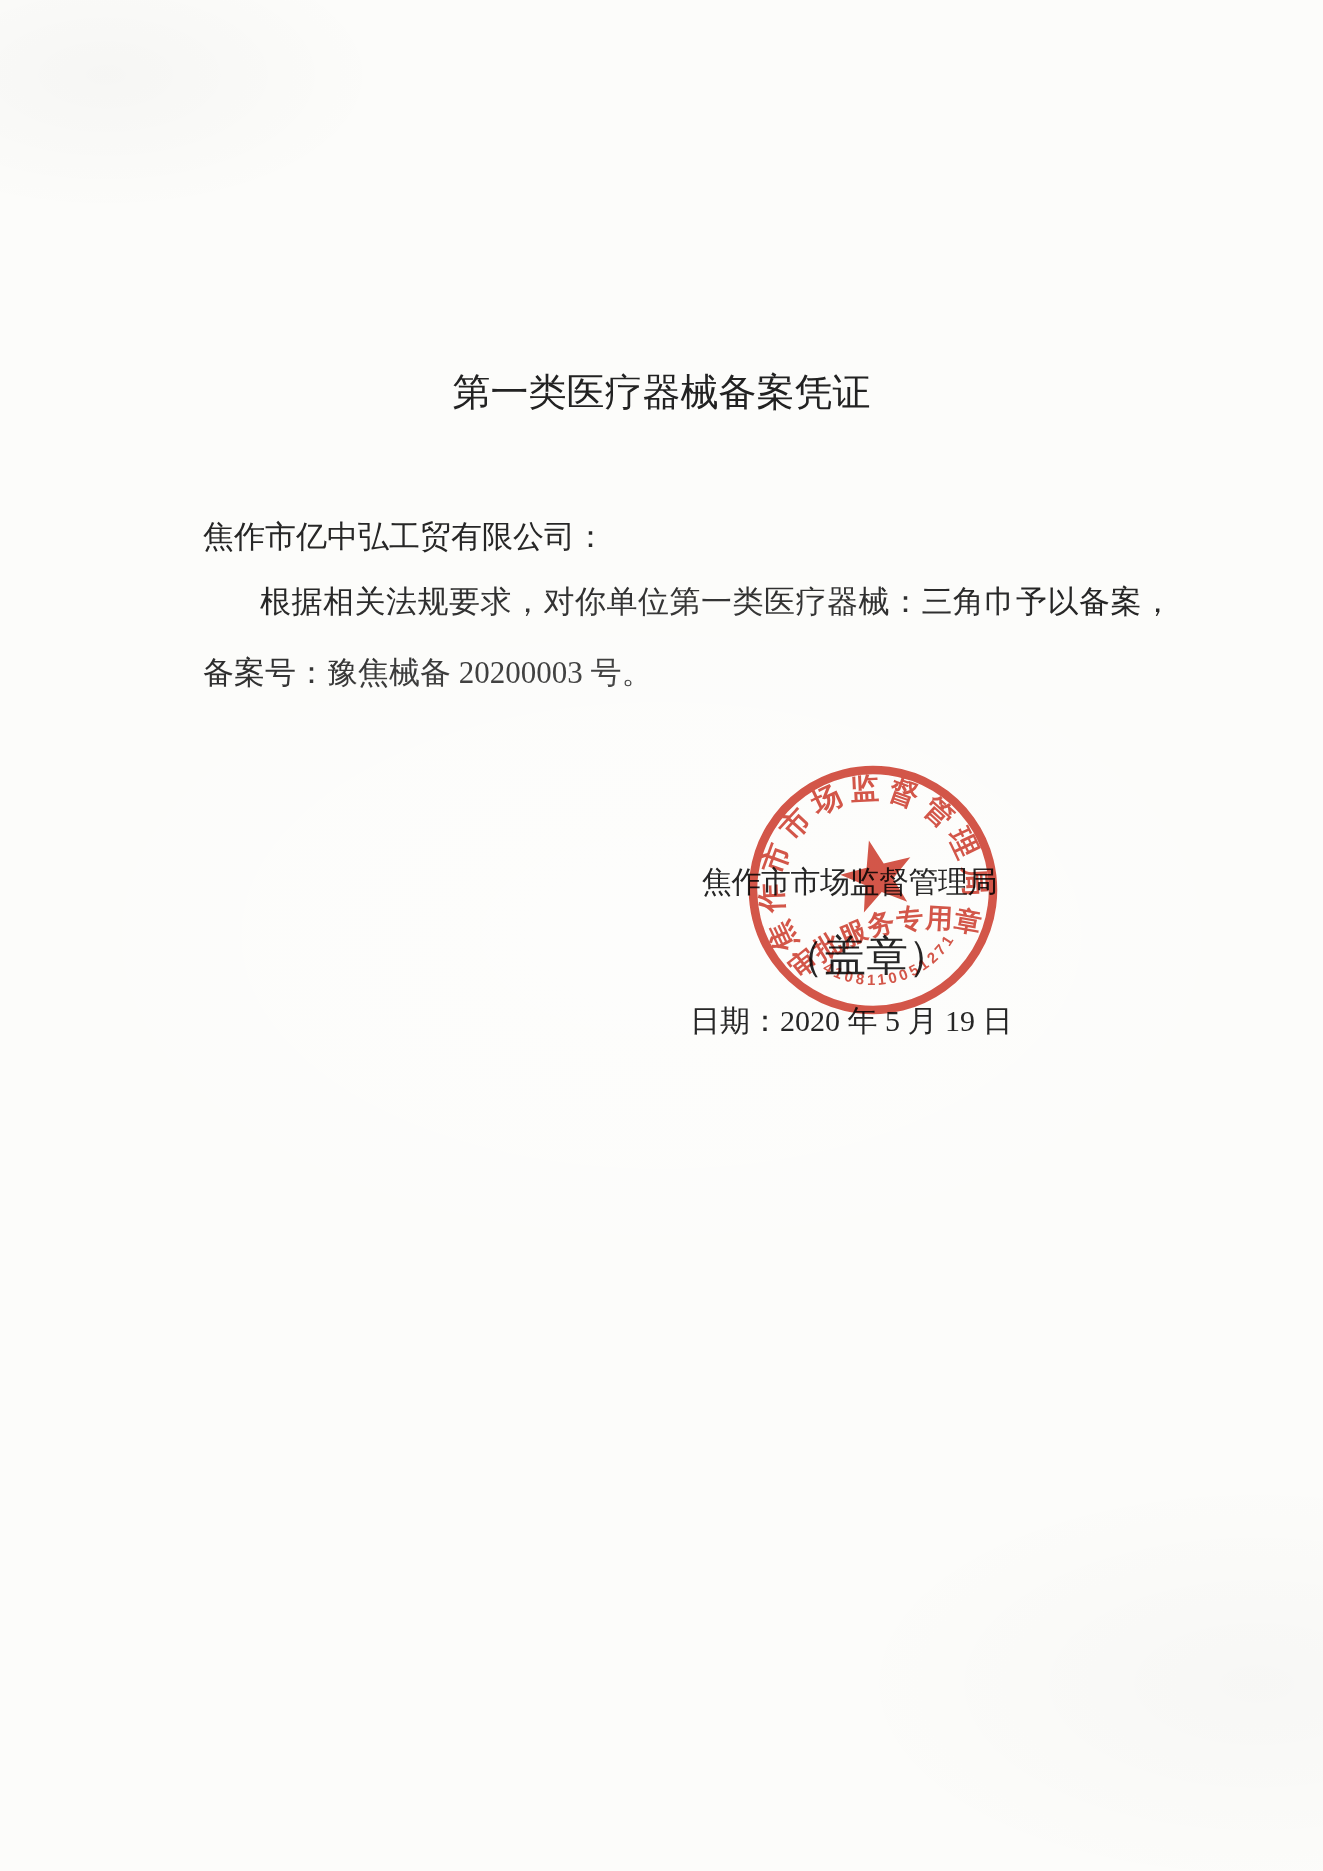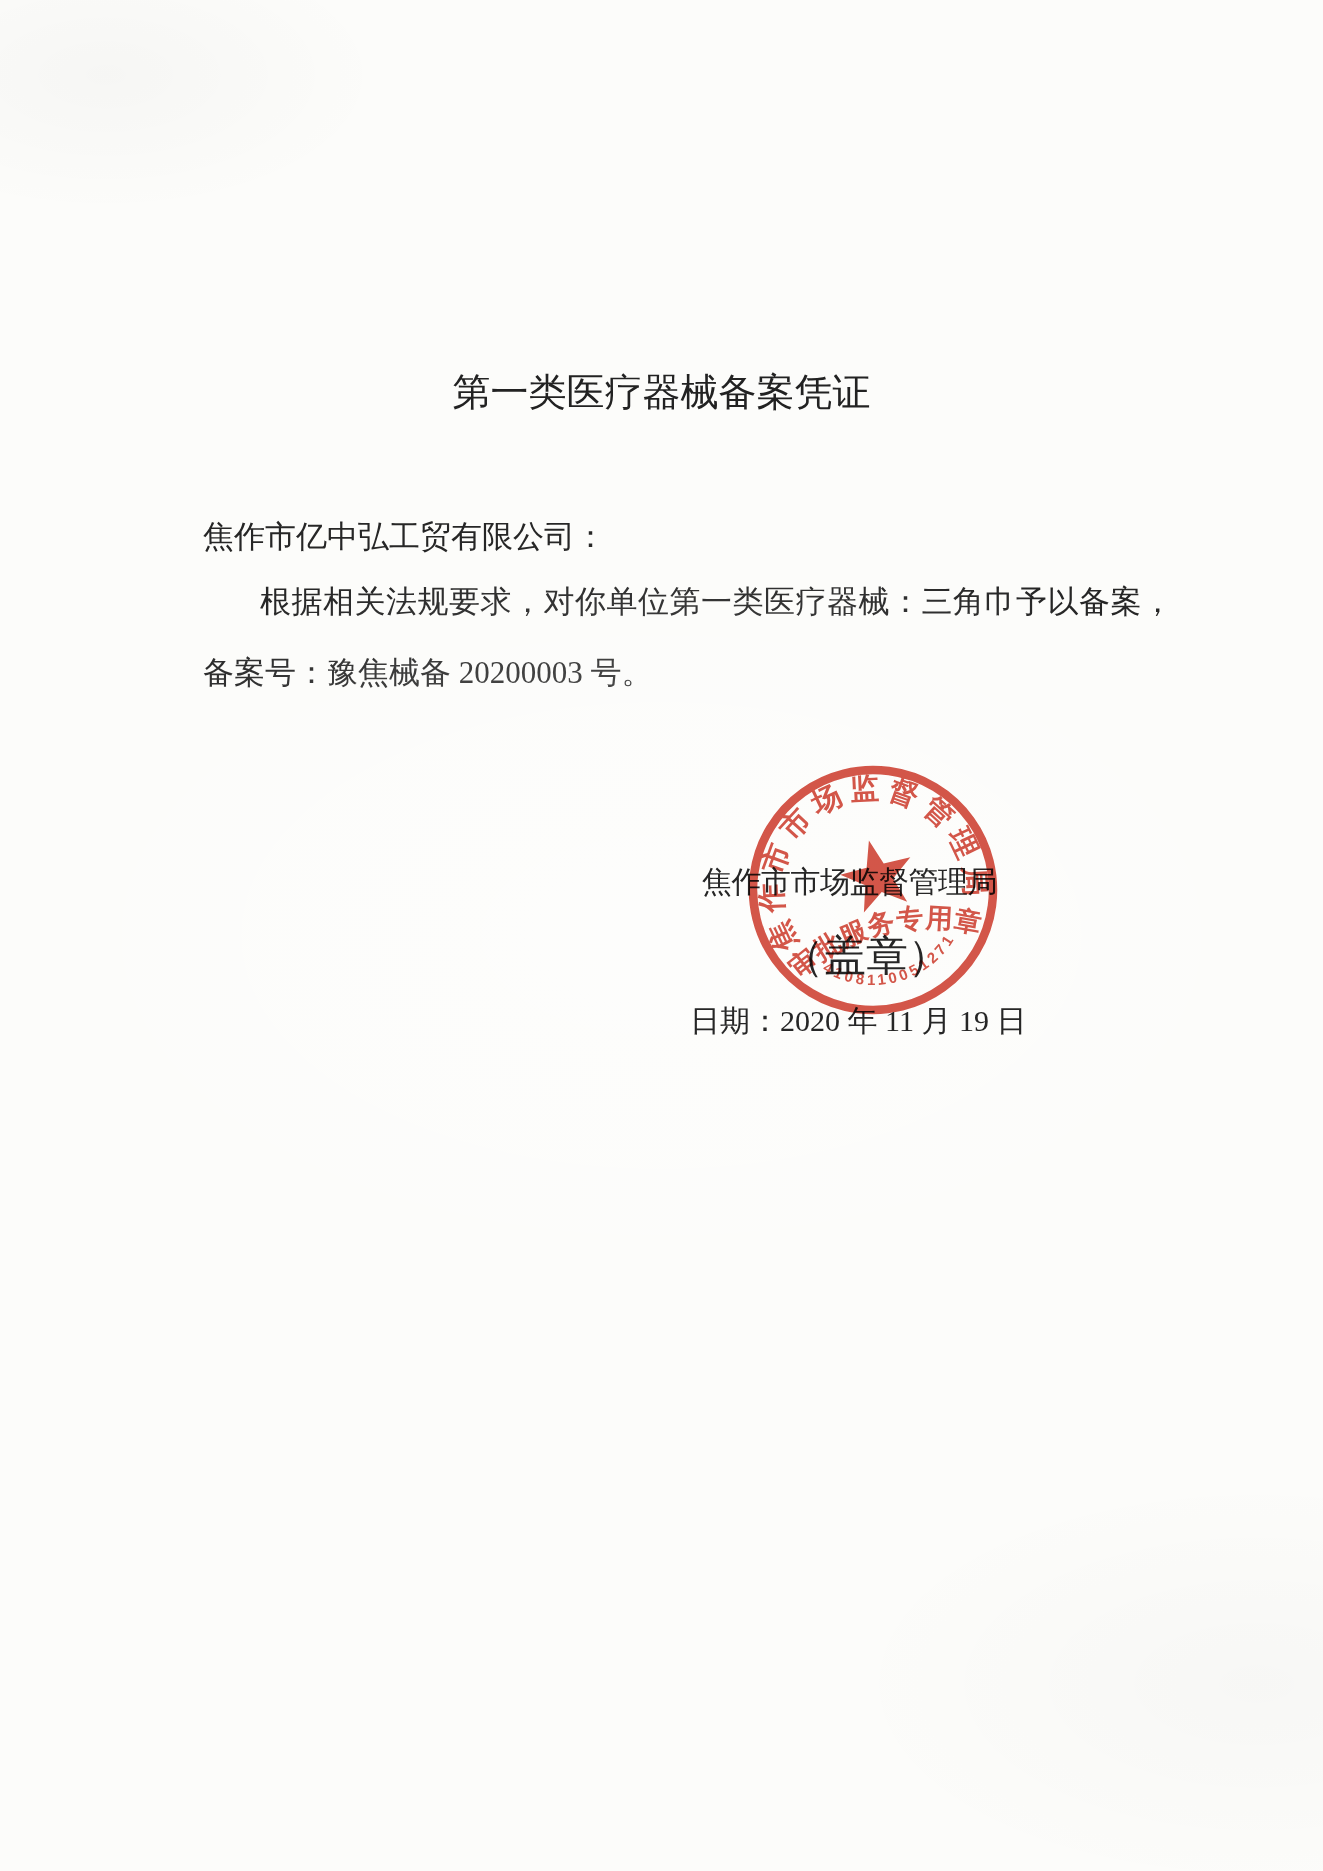--- a/index.html
+++ b/index.html
@@ -64,21 +64,21 @@
 <div class="page">
 
   <div class="txt title">第一类医疗器械备案凭证</div>
 
   <div class="txt addressee">焦作市亿中弘工贸有限公司：</div>
   <div class="txt body1">根据相关法规要求，对你单位第一类医疗器械：三角巾予以备案，</div>
   <div class="txt body2">备案号：豫焦械备 20200003 号。</div>
 
   <div class="txt authority">焦作市市场监督管理局</div>
   <div class="txt seal-note">（盖章）</div>
-  <div class="txt date-line">日期：2020 年 11 月 19 日</div>
+  <div class="txt date-line">日期：2020 年 5 月 19 日</div>
 
   <svg class="stamp" viewBox="0 0 250 250" xmlns="http://www.w3.org/2000/svg">
     <defs>
       <path id="arcTopPath" d="M 40.3 160.9 A 92 92 0 1 1 209.7 160.9" fill="none"></path>
       <path id="arcBannerPath" d="M 34 192 Q 125 146 216 192" fill="none"></path>
       <path id="arcSerialPath" d="M 54.4 188.6 A 95 95 0 0 0 195.6 188.6" fill="none"></path>
     </defs>
 
     <circle cx="125" cy="125" r="120" fill="none" stroke="#d24a3c" stroke-width="8.5"></circle>
 

